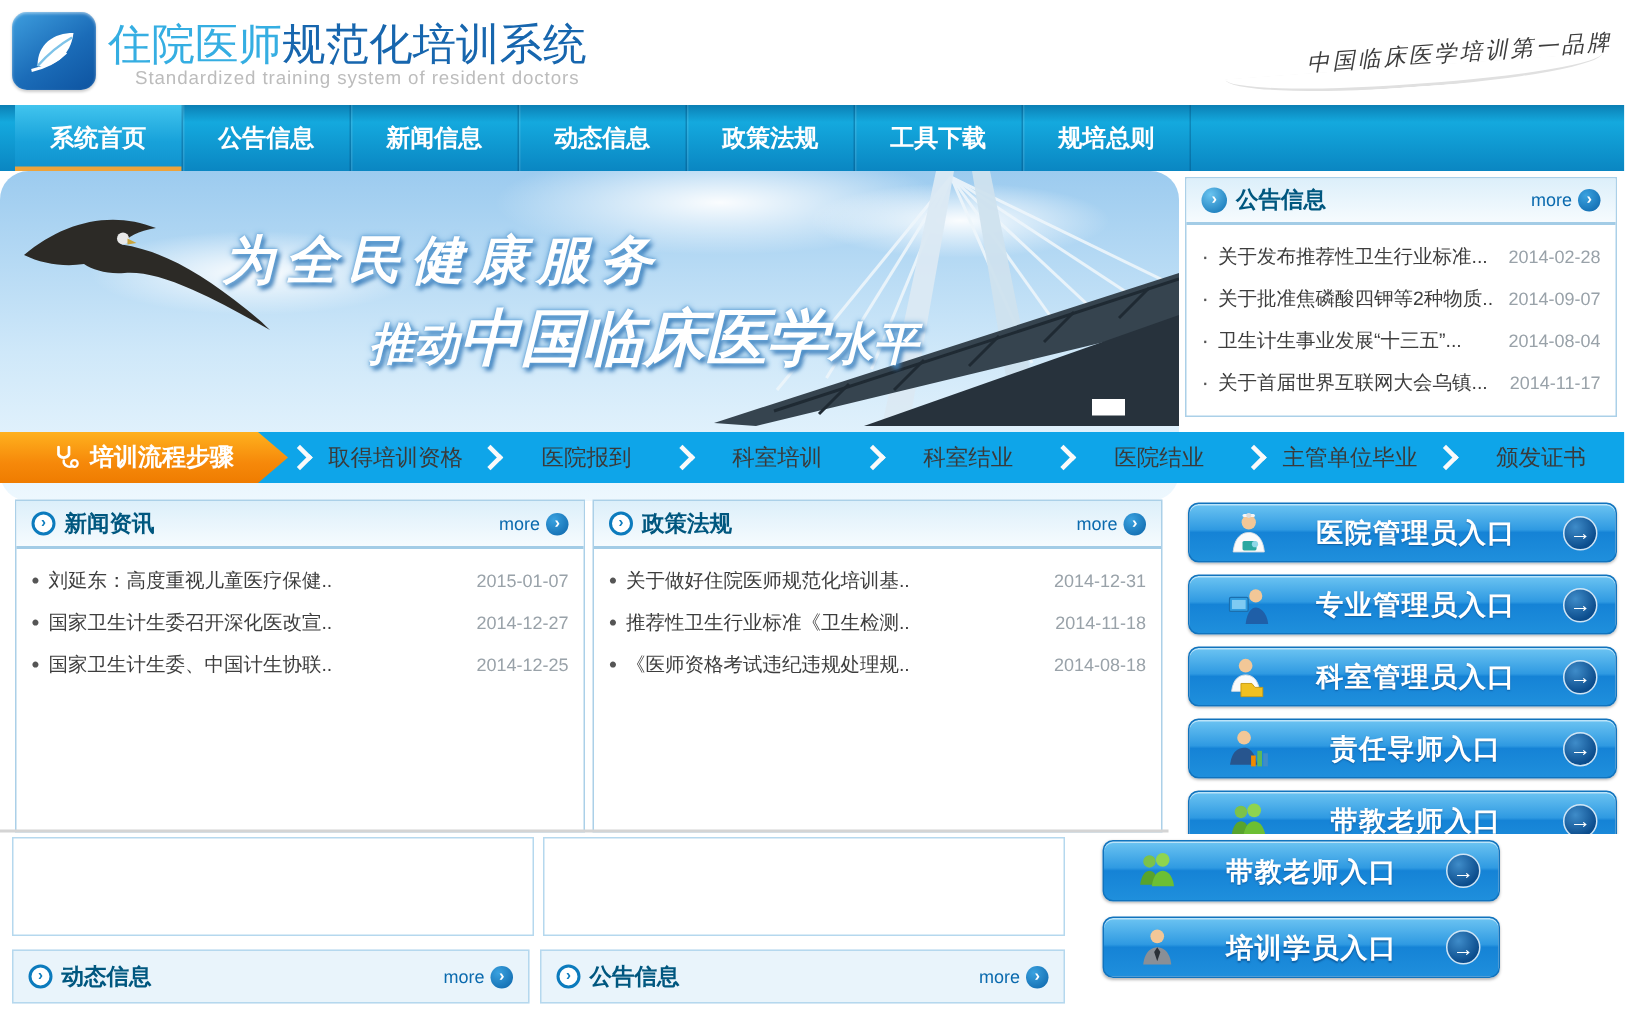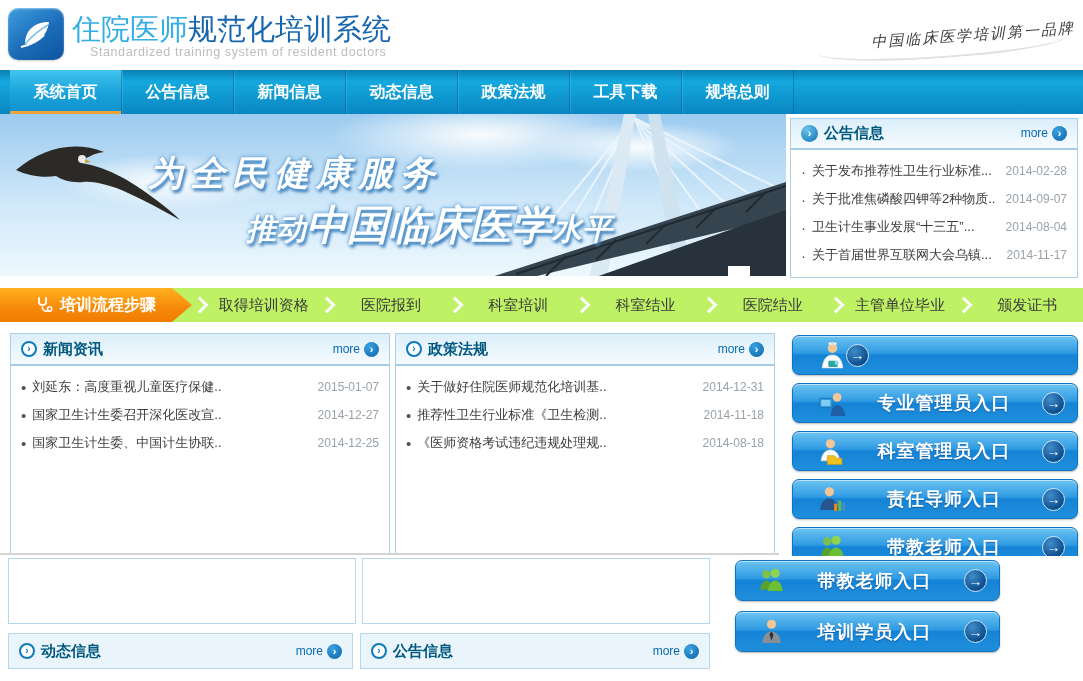--- a/index.html
+++ b/index.html
@@ -27,22 +27,22 @@
   .nav{position:absolute;left:0;top:70px;width:1083px;height:44px;
        background:linear-gradient(180deg,#0b7fb4 0%,#14a9de 26%,#0a86c2 100%);
        display:flex;align-items:stretch;padding-left:10px;}
   .nav-item{width:112px;display:flex;align-items:center;justify-content:center;
        color:#fff;font-size:16px;font-weight:bold;cursor:pointer;
        border-right:1px solid rgba(0,45,85,.28);box-shadow:inset 1px 0 0 rgba(255,255,255,.12);}
   .nav-item.active{background:linear-gradient(180deg,#41c4ee 0%,#18a2da 55%,#0f90cc 100%);
        box-shadow:inset 0 -3px 0 #eda33a;}
 
   
-  .banner{position:absolute;left:0;top:114px;width:786px;height:162px;overflow:hidden;
-       background:linear-gradient(180deg,#9ccbef 0%,#cfe8f9 55%,#eef8fe 100%);}
+  .banner{position:absolute;left:0;top:114px;width:786px;height:220px;overflow:hidden;
+       background:linear-gradient(180deg,#9ccbef 0%,#cfe8f9 55%,#eef8fe 100%);border-radius:19px;}
   .cloud{position:absolute;border-radius:50%;
        background:radial-gradient(closest-side,rgba(255,255,255,.95),rgba(255,255,255,0));}
   .banner-line1{position:absolute;left:148px;top:36px;font-size:35px;font-weight:bold;font-style:italic;
        color:#fff;letter-spacing:7px;white-space:nowrap;
        text-shadow:0 0 2px #5e9fd4,0 0 4px #5e9fd4,2px 3px 3px #3c7cb8;}
   .banner-line2{position:absolute;left:246px;top:84px;color:#fff;font-weight:bold;font-style:italic;white-space:nowrap;
        text-shadow:0 0 2px #5e9fd4,0 0 4px #5e9fd4,2px 3px 3px #3c7cb8;text-align:center;}
   .banner-line2 .sm{font-size:30px;}
   .banner-line2 .lg{font-size:41px;font-family:"DejaVu Serif","Liberation Serif",serif;}
   .pager-dot{position:absolute;left:728px;top:152px;width:22px;height:11px;background:#fff;cursor:pointer;}
@@ -60,21 +60,21 @@
        display:flex;align-items:center;justify-content:center;font-size:10px;font-weight:bold;line-height:1;background:#fff;}
   .ball-ic{width:17px;height:17px;border-radius:50%;background:radial-gradient(circle at 35% 28%,#6ac4f0,#0c6fb2);
        color:#fff;display:flex;align-items:center;justify-content:center;font-size:11px;font-weight:bold;line-height:1;}
   .rows{padding-top:7px;}
   .row{display:flex;align-items:center;height:28px;padding:0 10px;cursor:pointer;}
   .row .blt{color:#555;margin-right:6px;font-size:15px;line-height:1;}
   .row .txt{flex:1;font-size:13px;color:#3d3d3d;white-space:nowrap;overflow:hidden;}
   .row .dt{margin-left:8px;font-size:12px;color:#99a2a9;white-space:nowrap;}
 
   
-  .steps{position:absolute;left:0;top:288px;width:1083px;height:34px;background:#bef264;
+  .steps{position:absolute;left:0;top:288px;width:1083px;height:34px;background:#0ea5e9;
        display:flex;align-items:center;}
   .step-lead{flex:0 0 192px;height:34px;display:flex;align-items:center;justify-content:center;gap:7px;
        color:#fff;font-size:16px;font-weight:bold;
        background:linear-gradient(180deg,#ffb11e 0%,#f6890a 60%,#ef7c00 100%);
        clip-path:polygon(0 0,172px 0,192px 50%,172px 100%,0 100%);}
   .chev{width:12px;height:12px;border-top:3px solid #fafafa;border-right:3px solid #fafafa;
        transform:rotate(45deg);margin:0 2px;flex:0 0 auto;}
   .step{flex:1;text-align:center;font-size:15px;color:#3a3a3a;white-space:nowrap;}
 
   
@@ -301,20 +301,21 @@
       <span class="bic">
         <svg width="27" height="27" viewBox="0 0 26 26">
           <circle cx="13" cy="6" r="4.6" fill="#f2c797"></circle>
           <rect x="9" y="0.6" width="8" height="2" rx="1" fill="#f5f5f5"></rect>
           <circle cx="13" cy="1.6" r="1.6" fill="#dcdcdc"></circle>
           <path d="M3 25 C4 15 9 12.5 13 12.5 C17 12.5 22 15 23 25 Z" fill="#fbfbfb" stroke="#d7dde2" stroke-width="0.6"></path>
           <rect x="9" y="18" width="9" height="6" rx="1" fill="#2aa8a0"></rect>
           <circle cx="17" cy="20" r="2" fill="#8fd8e8"></circle>
         </svg>
       </span>
+      <span class="blb">医院管理员入口</span>
       <span class="barr">→</span>
     </div>
 
     <div class="entry-btn">
       <span class="bic">
         <svg width="27" height="27" viewBox="0 0 26 26">
           <rect x="0.6" y="8" width="12" height="9" rx="1" fill="#2f9de0" stroke="#1b6fae" stroke-width="0.8"></rect>
           <rect x="2.2" y="9.6" width="8.8" height="5.8" fill="#7fcbf2"></rect>
           <circle cx="17.5" cy="7" r="4.2" fill="#f2c797"></circle>
           <path d="M11 25 C12 17 15 14.5 17.5 14.5 C20 14.5 24.5 17 25.5 25 Z" fill="#1f5fa8"></path>

